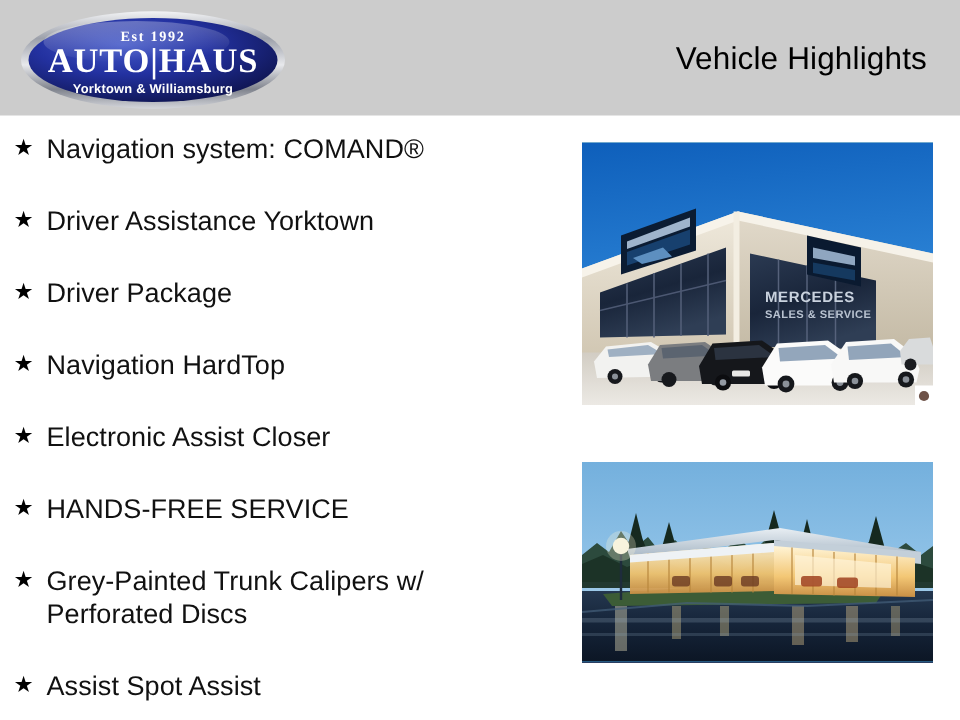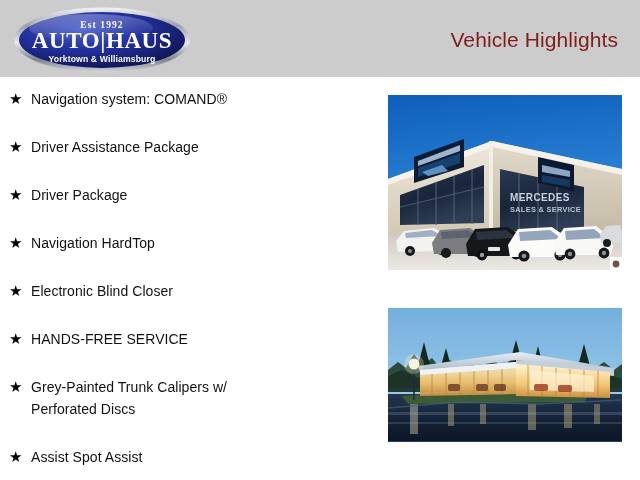--- a/index.html
+++ b/index.html
@@ -29,21 +29,21 @@
     width: 640px;
     height: 77px;
     background: #cccccc;
     box-sizing: border-box;
   }
   .header-title {
     position: absolute;
     right: 22px;
     top: 28px;
     font-size: 21px;
-    color: #7f1d1d;
+    color: #000000;
     letter-spacing: 0.1px;
     white-space: nowrap;
   }
 
   
   .logo {
     position: absolute;
     left: 13px;
     top: 7px;
     width: 178px;
@@ -73,21 +73,21 @@
   .bullet-marker {
     flex: 0 0 auto;
     width: 22px;
     font-size: 15px;
     line-height: 22px;
     color: #000000;
     text-align: left;
   }
   .bullet-text {
     flex: 1 1 auto;
-    font-size: 14px;
+    font-size: 18px;
     line-height: 22px;
     color: #111111;
     letter-spacing: 0.05px;
     white-space: pre-line;
   }
 
   
   .photo {
     position: absolute;
     overflow: hidden;
@@ -158,36 +158,36 @@
 
   <div class="bullets">
 
     <div class="bullet-item">
       <span class="bullet-marker">★</span>
       <span class="bullet-text">Navigation system: COMAND®</span>
     </div>
 
     <div class="bullet-item">
       <span class="bullet-marker">★</span>
-      <span class="bullet-text">Driver Assistance Package</span>
+      <span class="bullet-text">Driver Assistance Yorktown</span>
     </div>
 
     <div class="bullet-item">
       <span class="bullet-marker">★</span>
       <span class="bullet-text">Driver Package</span>
     </div>
 
     <div class="bullet-item">
       <span class="bullet-marker">★</span>
       <span class="bullet-text">Navigation HardTop</span>
     </div>
 
     <div class="bullet-item">
       <span class="bullet-marker">★</span>
-      <span class="bullet-text">Electronic Blind Closer</span>
+      <span class="bullet-text">Electronic Assist Closer</span>
     </div>
 
     <div class="bullet-item">
       <span class="bullet-marker">★</span>
       <span class="bullet-text">HANDS-FREE SERVICE</span>
     </div>
 
     <div class="bullet-item">
       <span class="bullet-marker">★</span>
       <span class="bullet-text">Grey-Painted Trunk Calipers w/

